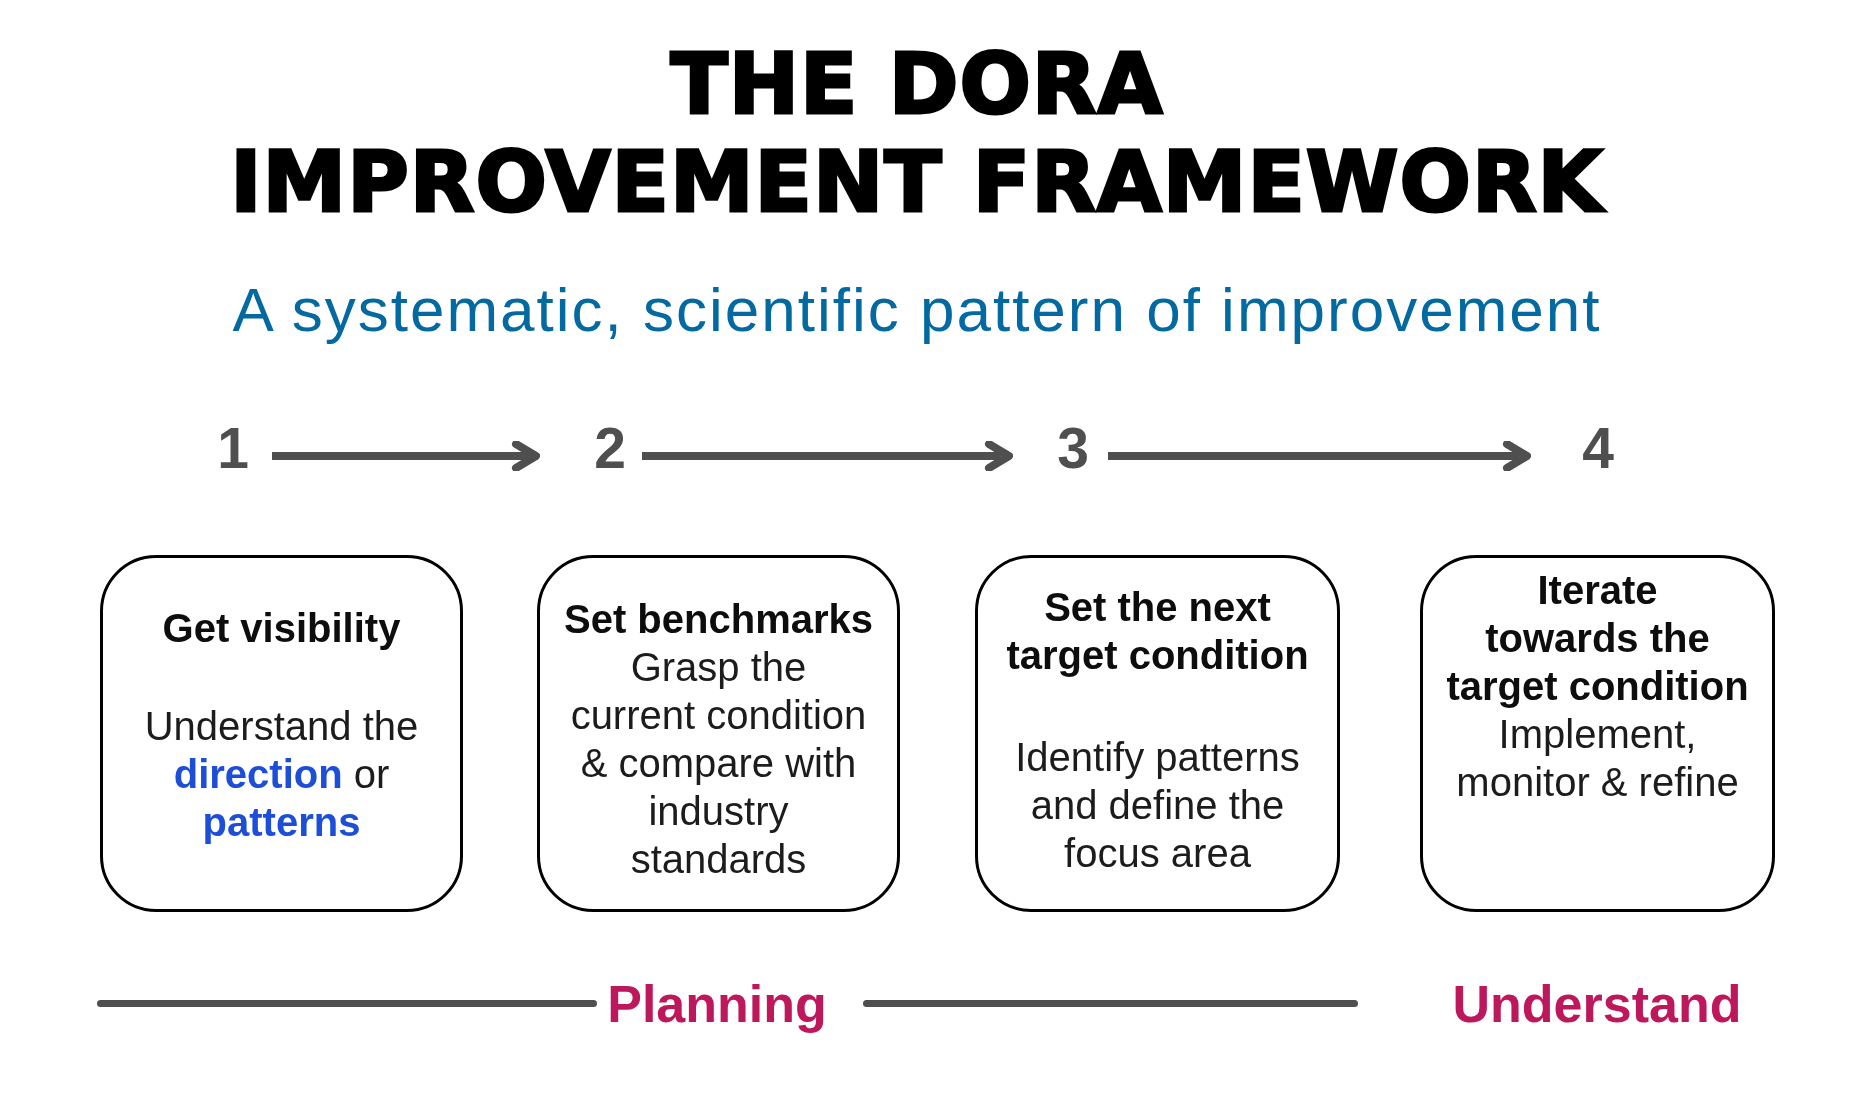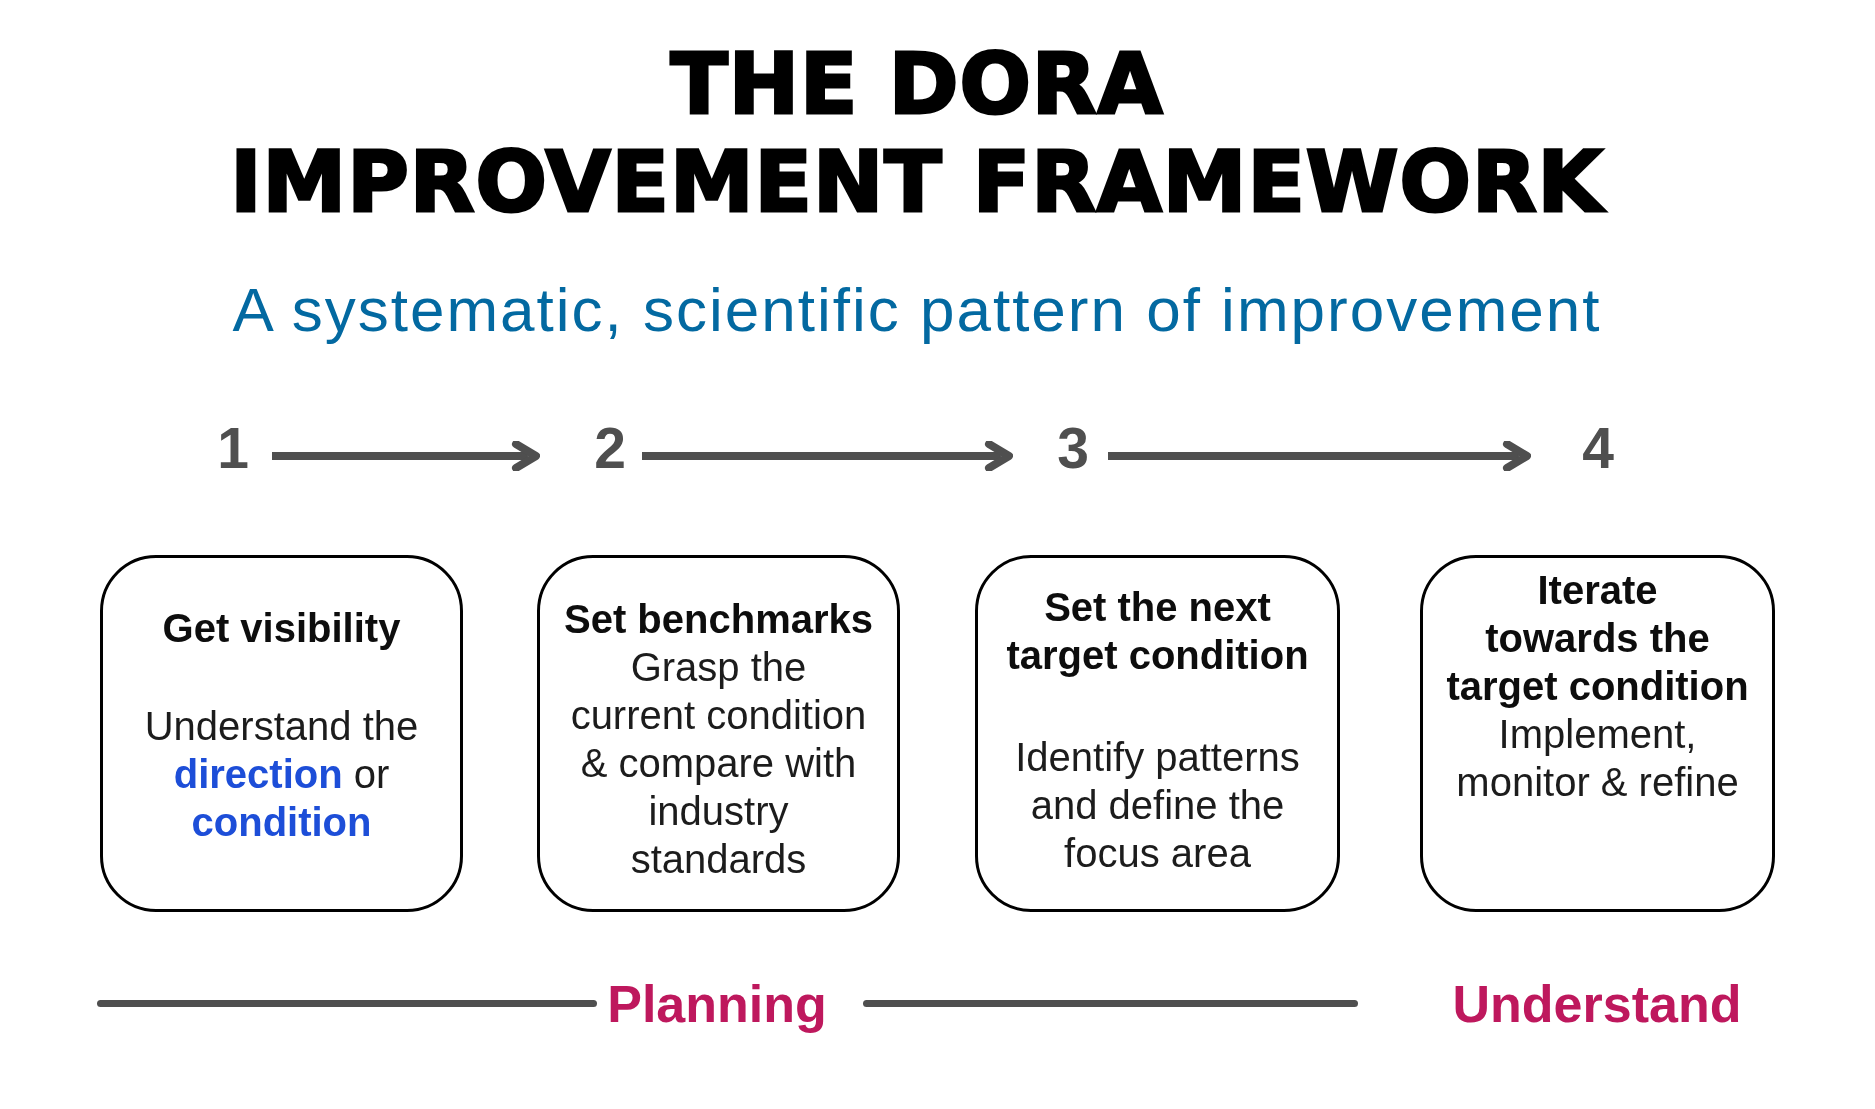--- a/index.html
+++ b/index.html
@@ -155,21 +155,21 @@
   <div class="arrow a3">
     <svg viewBox="0 0 423 30" preserveAspectRatio="none" aria-hidden="true">
       <line x1="0" y1="15" x2="407" y2="15" stroke="#4f4f4f" stroke-width="8" stroke-linecap="round"></line>
       <polyline points="399,3 419,15 399,27" fill="none" stroke="#4f4f4f" stroke-width="8" stroke-linecap="round" stroke-linejoin="round"></polyline>
     </svg>
   </div>
   <div class="step-number n4">4</div>
 
   <div class="step-card c1">
     <div class="card-heading">Get visibility</div>
-    <div class="card-body"><span>Understand the </span><b>direction</b><span> or </span><b>condition</b></div>
+    <div class="card-body"><span>Understand the </span><b>direction</b><span> or </span><b>patterns</b></div>
   </div>
 
   <div class="step-card c2">
     <div class="card-heading">Set benchmarks</div>
     <div class="card-body">Grasp the
 current condition
 &amp; compare with
 industry
 standards</div>
   </div>

